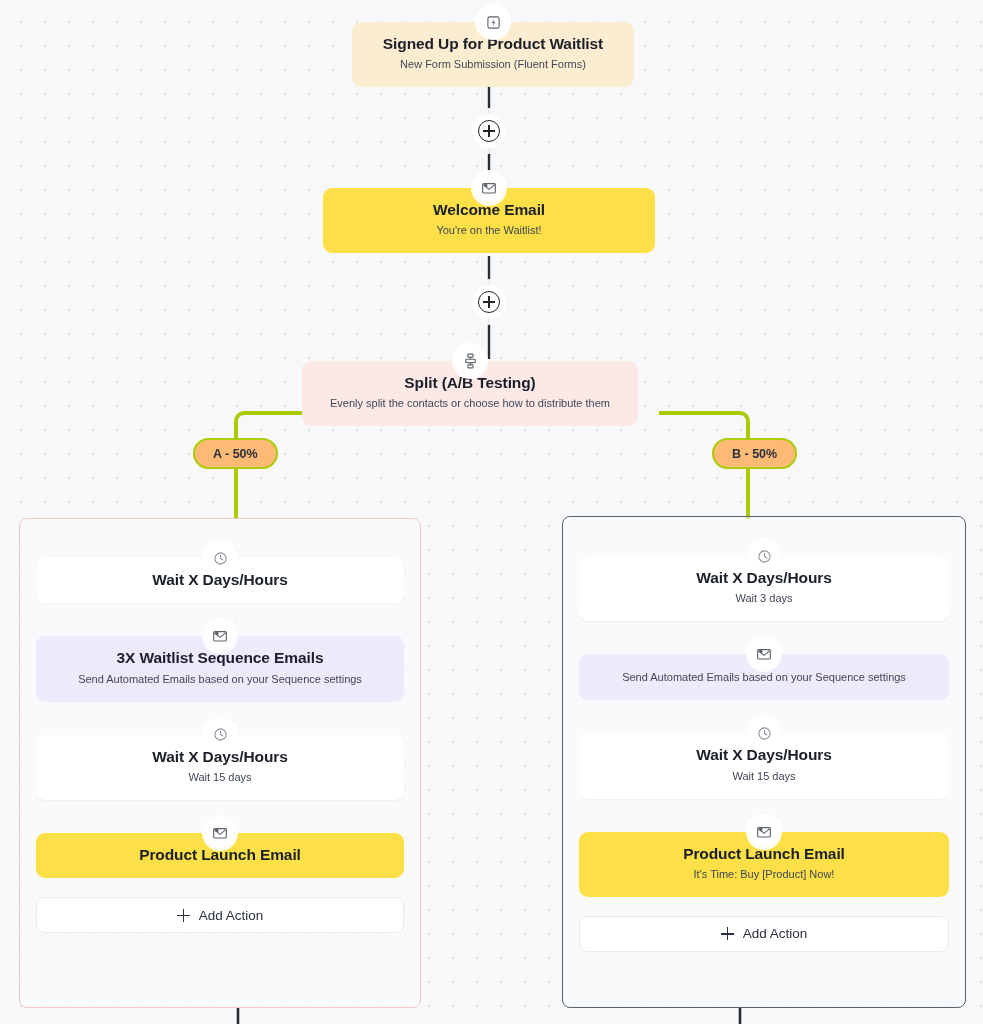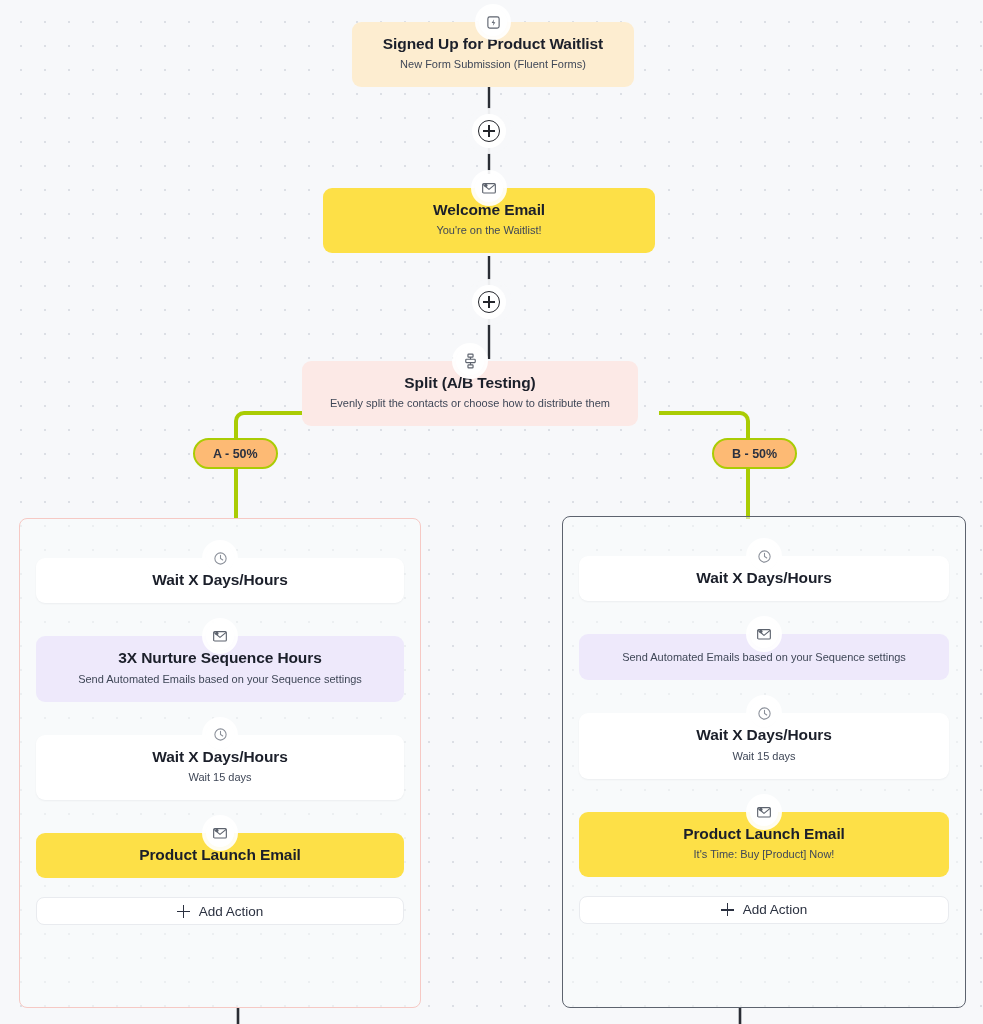--- a/index.html
+++ b/index.html
@@ -146,21 +146,21 @@
   }
   .branch-box.variant-a { border: 1px solid #f6c9c4; }
   .branch-box.variant-b { border: 1.3px solid #5d636e; }
 
   .branch-box .node { position: relative; top: auto; left: auto; width: 100%; margin-bottom: 33px; }
   .branch-box .node:last-of-type { margin-bottom: 0; }
 
   
   .add-action {
     width: 100%;
-    height: 28px;
+    height: 36px;
     border-radius: 8px;
     background: #ffffff;
     border: 1px solid #e9ebef;
     display: flex;
     align-items: center;
     justify-content: center;
     gap: 9px;
     font-size: 13.5px;
     font-weight: 500;
     color: #2b3140;
@@ -269,21 +269,21 @@
     </div>
 
     <div class="node n-sequence">
       <span class="node-icon">
         <svg width="16" height="14" viewBox="0 0 24 20" fill="none" stroke="#5d636e" stroke-width="1.7" stroke-linejoin="round">
           <rect x="2.5" y="3.5" width="19" height="14" rx="1.6"></rect>
           <path d="M2.8 4.6 L12 12 L21.2 4.6"></path>
           <circle cx="7.2" cy="6.4" r="2.6" fill="#5d636e" stroke="none"></circle>
         </svg>
       </span>
-      <div class="title">3X Nurture Sequence Hours</div>
+      <div class="title">3X Waitlist Sequence Emails</div>
       <div class="subtitle">Send Automated Emails based on your Sequence settings</div>
     </div>
 
     <div class="node n-wait">
       <span class="node-icon">
         <svg width="15" height="15" viewBox="0 0 24 24" fill="none" stroke="#8a8f99" stroke-width="1.7" stroke-linecap="round">
           <circle cx="12" cy="12" r="9"></circle>
           <path d="M12 7 V12 L15.6 14.4"></path>
         </svg>
       </span>
@@ -311,20 +311,21 @@
   <div class="branch-box variant-b" style="left:562px; top:516px; width:404px; height:492px;">
 
     <div class="node n-wait">
       <span class="node-icon">
         <svg width="15" height="15" viewBox="0 0 24 24" fill="none" stroke="#8a8f99" stroke-width="1.7" stroke-linecap="round">
           <circle cx="12" cy="12" r="9"></circle>
           <path d="M12 7 V12 L15.6 14.4"></path>
         </svg>
       </span>
       <div class="title">Wait X Days/Hours</div>
+      <div class="subtitle">Wait 3 days</div>
     </div>
 
     <div class="node n-sequence">
       <span class="node-icon">
         <svg width="16" height="14" viewBox="0 0 24 20" fill="none" stroke="#5d636e" stroke-width="1.7" stroke-linejoin="round">
           <rect x="2.5" y="3.5" width="19" height="14" rx="1.6"></rect>
           <path d="M2.8 4.6 L12 12 L21.2 4.6"></path>
           <circle cx="7.2" cy="6.4" r="2.6" fill="#5d636e" stroke="none"></circle>
         </svg>
       </span>

